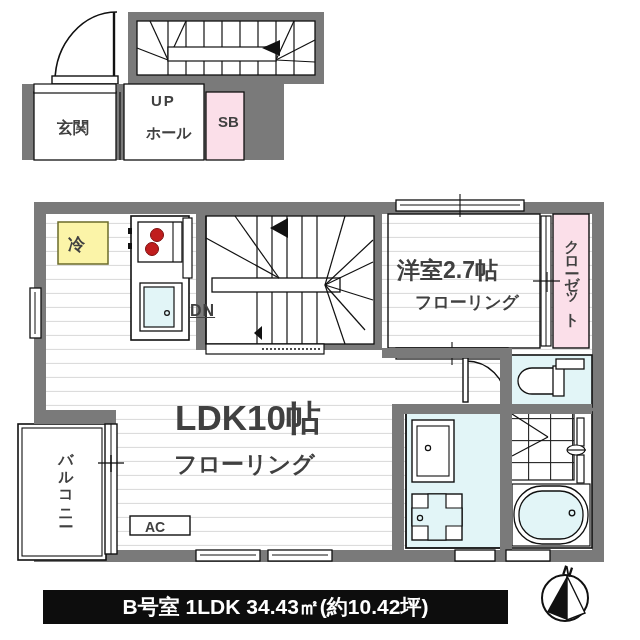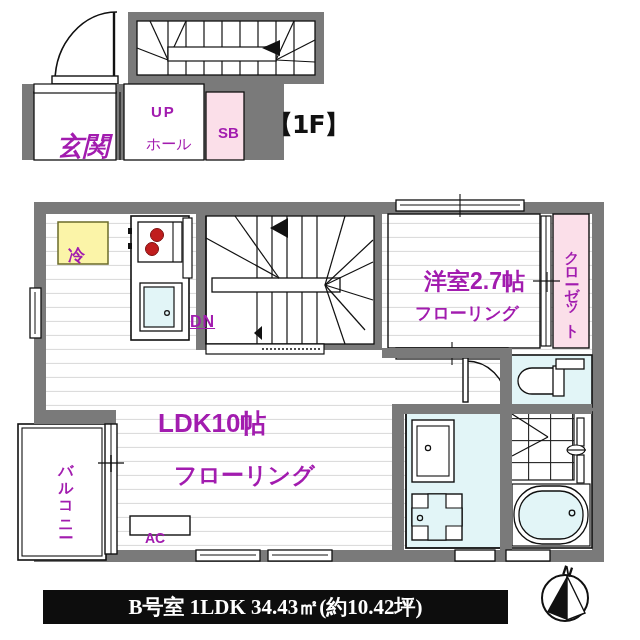--- a/index.html
+++ b/index.html
@@ -3,35 +3,35 @@
 <meta charset="utf-8">
 <style>
   html,body{margin:0;padding:0;background:#ffffff;}
   body{
     width:640px;height:640px;position:relative;overflow:hidden;
     font-family:"Liberation Sans","DejaVu Sans",sans-serif;
     color:#111;
   }
   .plan{position:absolute;left:0;top:0;width:640px;height:640px;}
   svg{position:absolute;left:0;top:0;}
-  .lbl{position:absolute;white-space:nowrap;font-weight:700;color:#a21caf;margin-top:11px;}
+  .lbl{position:absolute;white-space:nowrap;font-weight:700;color:#404040;}
   .vert{writing-mode:vertical-rl;text-orientation:upright;}
 
   
   .floor-badge{
     position:absolute;font-size:25px;font-weight:700;letter-spacing:-1px;
     font-family:"DejaVu Sans","Liberation Sans",sans-serif;
   }
 
   
   .caption{
     position:absolute;left:43px;top:590px;width:465px;height:34px;
     background:#0d0d0d;color:#ffffff;display:flex;align-items:center;
     justify-content:center;font-size:21px;font-weight:700;letter-spacing:0px;
-    font-family:Liberation Serif, serif;
+    font-family:Liberation Sans, sans-serif;
   }
 
   
   .compass{position:absolute;left:538px;top:566px;width:58px;height:62px;}
   .compass .n{position:absolute;left:24px;top:-2px;font-size:13px;font-weight:700;
     font-family:"DejaVu Sans","Liberation Sans",sans-serif;transform:rotate(18deg);}
 </style>
 </head>
 <body>
 
@@ -249,33 +249,32 @@
       <line x1="272" y1="555" x2="328" y2="555" stroke="#111" stroke-width="1"></line>
       <rect x="455" y="550" width="40" height="11" fill="#ffffff" stroke="#111" stroke-width="1.3"></rect>
       <rect x="506" y="550" width="44" height="11" fill="#ffffff" stroke="#111" stroke-width="1.3"></rect>
 
       <rect x="58" y="222" width="50" height="42" fill="#fbf4a8" stroke="#6b6b2a" stroke-width="1.5"></rect>
 
       <rect x="130" y="516" width="60" height="19" fill="#ffffff" stroke="#111" stroke-width="1.4"></rect>
     </g>
   </svg>
 
-  <div class="lbl" style="left:57px;top:118px;font-size:26px;font-style:italic;">玄関</div>
+  <div class="lbl" style="left:57px;top:118px;font-size:16px;">玄関</div>
   <div class="lbl" style="left:151px;top:92px;font-size:15px;letter-spacing:2px;">UP</div>
-  <div class="lbl" style="left:146px;top:124px;font-size:15px;font-weight:400;">ホール</div>
+  <div class="lbl" style="left:146px;top:124px;font-size:15px;font-weight:700;">ホール</div>
   <div class="lbl" style="left:218px;top:113px;font-size:15px;line-height:17px;width:16px;">
     <span>SB</span>
   </div>
-  <div class="floor-badge" style="left:268px;top:108px;">【1F】</div>
-
-
-  <div class="lbl" style="left:158px;top:395px;font-size:26px;letter-spacing:0px;">LDK10帖</div>
+
+
+  <div class="lbl" style="left:175px;top:395px;font-size:35px;letter-spacing:0px;">LDK10帖</div>
   <div class="lbl" style="left:174px;top:449px;font-size:23px;">フローリング</div>
 
-  <div class="lbl" style="left:424px;top:255px;font-size:23px;">洋室2.7帖</div>
+  <div class="lbl" style="left:397px;top:255px;font-size:23px;">洋室2.7帖</div>
   <div class="lbl" style="left:415px;top:291px;font-size:17px;">フローリング</div>
 
   <div class="lbl vert" style="left:562px;top:229px;font-size:15px;letter-spacing:1px;">クローゼット</div>
 
   <div class="lbl vert" style="left:56px;top:442px;font-size:15px;letter-spacing:2px;">バルコニー</div>
 
   <div class="lbl" style="left:190px;top:302px;font-size:16px;letter-spacing:1px;text-decoration:underline;">DN</div>
   <div class="lbl" style="left:145px;top:519px;font-size:14px;font-weight:700;">AC</div>
   <div class="lbl" style="left:68px;top:233px;font-size:17px;">冷</div>
 

